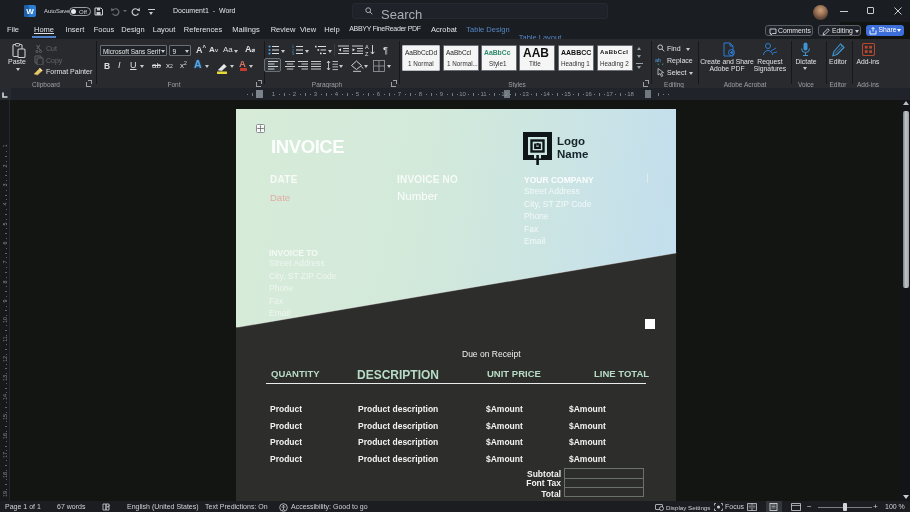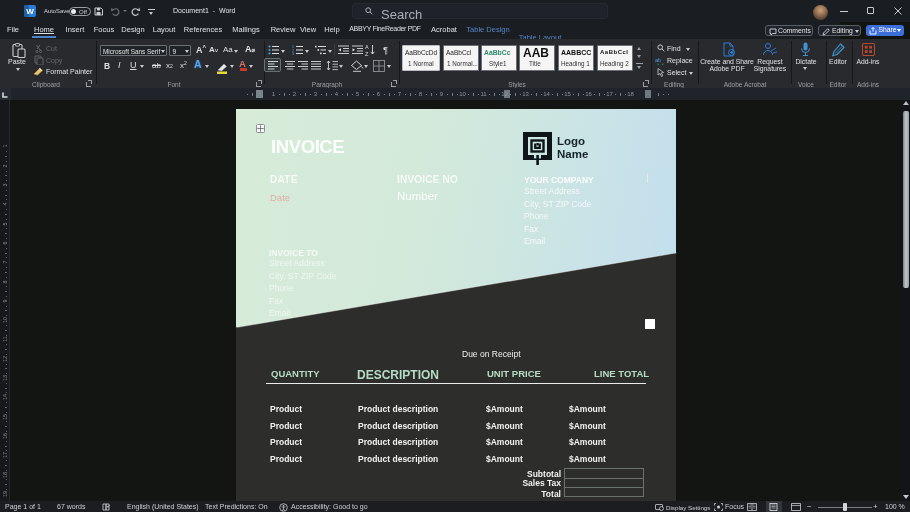--- a/index.html
+++ b/index.html
@@ -624,21 +624,21 @@
       <div class="tx" style="left:34px;top:328px;font-size:8.5px;font-weight:bold;color:#f2f3f2;">Product</div>
       <div class="tx" style="left:122px;top:328px;font-size:8.5px;font-weight:bold;color:#f2f3f2;">Product description</div>
       <div class="tx" style="left:250px;top:328px;font-size:8.5px;font-weight:bold;color:#f2f3f2;">$Amount</div>
       <div class="tx" style="left:333px;top:328px;font-size:8.5px;font-weight:bold;color:#f2f3f2;">$Amount</div>
       <div class="tx" style="left:34px;top:344.5px;font-size:8.5px;font-weight:bold;color:#f2f3f2;">Product</div>
       <div class="tx" style="left:122px;top:344.5px;font-size:8.5px;font-weight:bold;color:#f2f3f2;">Product description</div>
       <div class="tx" style="left:250px;top:344.5px;font-size:8.5px;font-weight:bold;color:#f2f3f2;">$Amount</div>
       <div class="tx" style="left:333px;top:344.5px;font-size:8.5px;font-weight:bold;color:#f2f3f2;">$Amount</div>
 
       <div class="tx" style="left:325px;top:359.5px;font-size:8.5px;font-weight:bold;color:#f2f3f2;transform:translateX(-100%);">Subtotal</div>
-      <div class="tx" style="left:325px;top:369px;font-size:8.5px;font-weight:bold;color:#f2f3f2;transform:translateX(-100%);">Sales Tax</div>
+      <div class="tx" style="left:325px;top:369px;font-size:8.5px;font-weight:bold;color:#f2f3f2;transform:translateX(-100%);">Font Tax</div>
       <div class="tx" style="left:325px;top:379.5px;font-size:8.5px;font-weight:bold;color:#f2f3f2;transform:translateX(-100%);">Total</div>
       <div class="abs" style="left:328px;top:358.5px;width:80px;height:29px;border:1px solid #6b716c;">
         <div class="abs" style="left:0;top:9.3px;width:78px;height:1px;background:#6b716c;"></div>
         <div class="abs" style="left:0;top:18.9px;width:78px;height:1px;background:#6b716c;"></div>
       </div>
     </div>
 
     <div class="abs" style="left:900px;top:0;width:10px;height:401px;background:#121417;"></div>
     <div class="abs" style="left:903px;top:10.5px;width:5.5px;height:177px;background:linear-gradient(to right,#777c81,#c0c4c8 45%,#9ca1a6);border-radius:2px;"></div>
     <div class="abs cw" style="left:902.5px;top:395px;">

